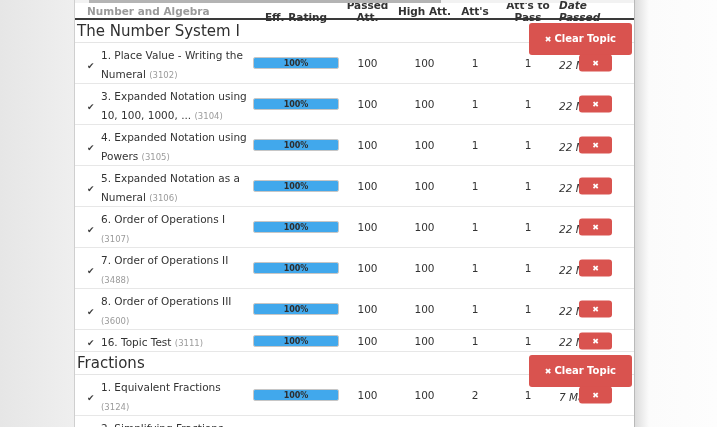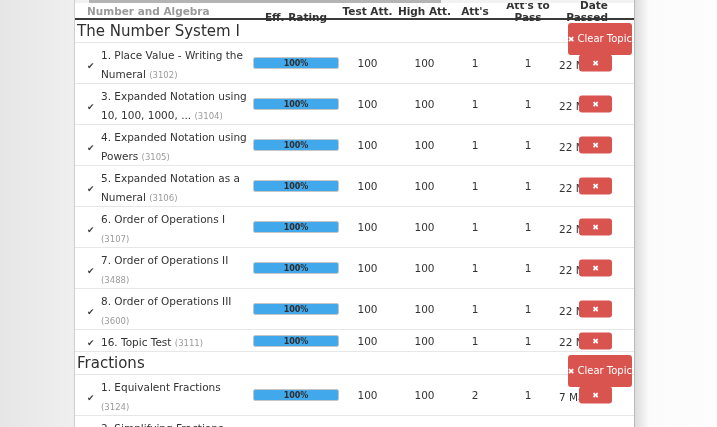--- a/index.html
+++ b/index.html
@@ -18,35 +18,35 @@
   .hscroll-track { height:3px; width:100%; background:#f2f2f2; position:relative; }
   .hscroll-thumb { position:absolute; left:14px; top:0; width:352px; height:3px; background:#b4b4b4; }
 
   
   .c-check { width:26px; padding-left:12px; flex:none; }
   .c-topic { width:152px; flex:none; padding-right:6px; }
   .c-bar   { width:86px; flex:none; display:flex; align-items:center; }
   .c-first, .c-high { width:57px; flex:none; text-align:center; }
   .c-atts  { width:44px; flex:none; text-align:center; }
   .c-pass  { width:62px; flex:none; text-align:center; }
-  .c-date  { width:75px; flex:none; position:relative; text-align:right; padding-right:52px; }
+  .c-date  { width:75px; flex:none; position:relative; text-align:left; padding-right:52px;font-style:italic; }
 
   .thead { display:flex; align-items:center; height:17px; border-bottom:2px solid #3a3a3a;
     font-size:10.5px; font-weight:bold; color:#333; }
   .thead .h-topic { width:178px; flex:none; padding-left:12px; color:#9a9a9a; font-weight:bold; }
   .thead .c-bar { justify-content:center;margin-top:12px; }
   .thead .c-date { padding-right:26px; }
 
   .sec-header { display:flex; align-items:center; position:relative; height:23px;
     border-bottom:1px solid #e5e5e5; }
   .sec-title { font-size:15px; color:#2f2f2f; padding-left:2px; }
   .clear-topic-btn { position:absolute; right:2px; top:3px; height:32px;
     background:var(--red); color:#fff; border:none; border-radius:3px;
-    font-size:10px; line-height:15px; padding:0 0; cursor:pointer;
-    font-family:"DejaVu Sans","Liberation Sans",sans-serif; }
+    font-size:10px; line-height:15px; padding:0 16px; cursor:pointer;
+    font-family:"DejaVu Sans","Liberation Sans",sans-serif;font-weight:bold; }
   .clear-topic-btn .x { font-size:8px; margin-right:3px; }
 
   .row { display:flex; align-items:center; position:relative;
     border-bottom:1px solid #e7e7e7; min-height:18px; padding:1px 0; }
   .check { font-size:9px; color:#3d3d3d; line-height:10px; }
   .t-label { font-size:10.5px; color:#333; line-height:12px; }
   .t-code { font-size:8.5px; color:#9b9b9b;margin-top:44px; }
   .num { font-size:10.5px; color:#333; }
   .date { font-size:10.5px; color:#333; white-space:nowrap; }
 
@@ -67,21 +67,21 @@
   <div class="left-gutter"></div>
 
   <div class="content">
     <div class="hscroll-track">
       <div class="hscroll-thumb"></div>
     </div>
 
     <div class="thead">
       <div class="h-topic">Number and Algebra</div>
       <div class="c-bar">Eff. Rating</div>
-      <div class="c-first">Test Att.</div>
+      <div class="c-first">Passed Att.</div>
       <div class="c-high">High Att.</div>
       <div class="c-atts">Att's</div>
       <div class="c-pass">Att's to Pass</div>
       <div class="c-date">Date Passed</div>
     </div>
 
     <div>
       <div class="sec-header">
         <div class="sec-title">The Number System I</div>
         <button class="clear-topic-btn"><span class="x">✖</span><span class="clear-label">Clear Topic</span></button>

